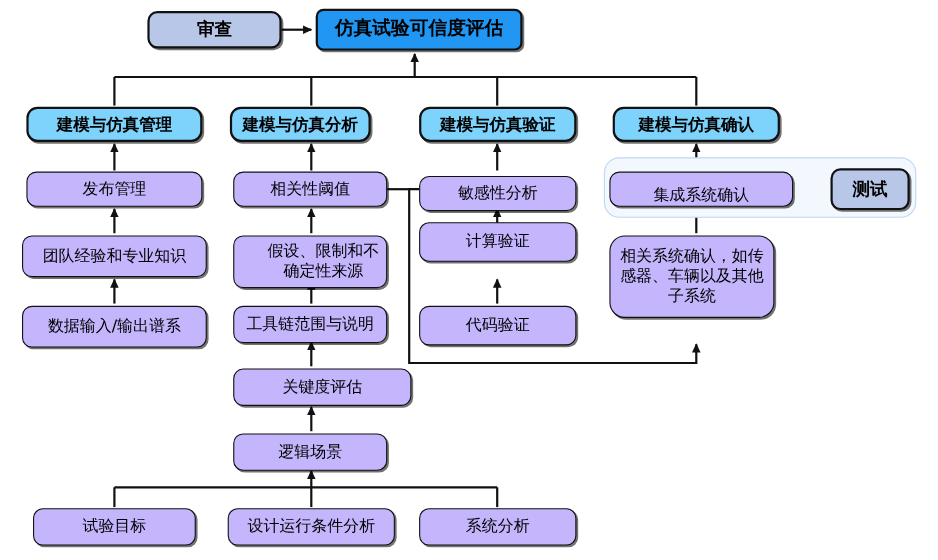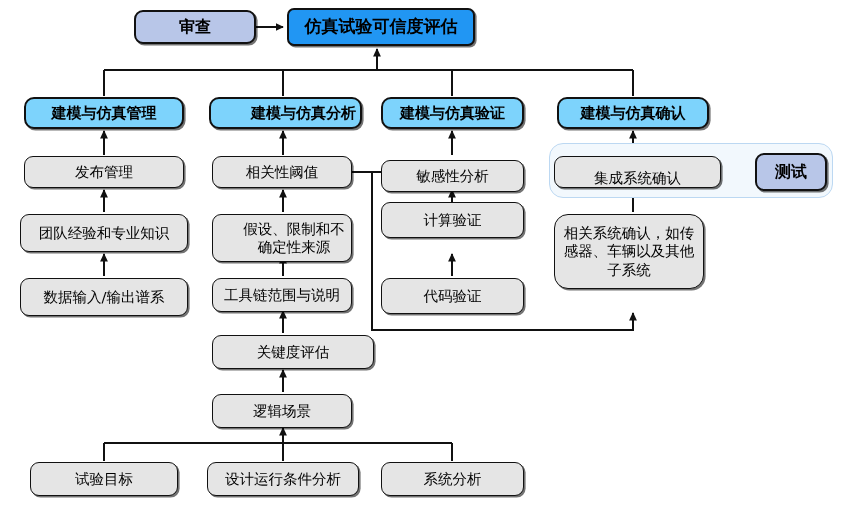--- a/index.html
+++ b/index.html
@@ -24,21 +24,21 @@
     border-radius:9px;
     background:#eceef0;
     color:#000;
     line-height:1.25;
     z-index:3;
     box-shadow:1.6px 1.6px 0 rgba(0,0,0,.55);
   }
   .node span{display:block;padding:0 4px;}
 
   
-  .leaf{font-size:14.5px;background:#e5e5e5;}
+  .leaf{font-size:14.5px;background:#c4b5fd;}
 
   
   .cat{
     background:#7dd3fc;
     font-weight:bold;
     font-size:15px;
     border-width:2px;
     border-radius:10px;
   }
 
@@ -129,21 +129,21 @@
     <span>审查</span>
   </div>
 
   <div class="node title" style="left:287px;top:8px;width:188px;height:38px;">
     <span>仿真试验可信度评估</span>
   </div>
 
   <div class="node cat" style="left:24px;top:97px;width:160px;height:32px;">
     <span>建模与仿真管理</span>
   </div>
-  <div class="node cat" style="left:209px;top:97px;width:153px;height:32px;justify-content:flex-end;">
+  <div class="node cat" style="left:209px;top:97px;width:128px;height:32px;">
     <span>建模与仿真分析</span>
   </div>
   <div class="node cat" style="left:381px;top:97px;width:143px;height:32px;">
     <span>建模与仿真验证</span>
   </div>
   <div class="node cat" style="left:557px;top:97px;width:152px;height:32px;">
     <span>建模与仿真确认</span>
   </div>
 
   <div class="node leaf" style="left:24px;top:156px;width:160px;height:32px;">

